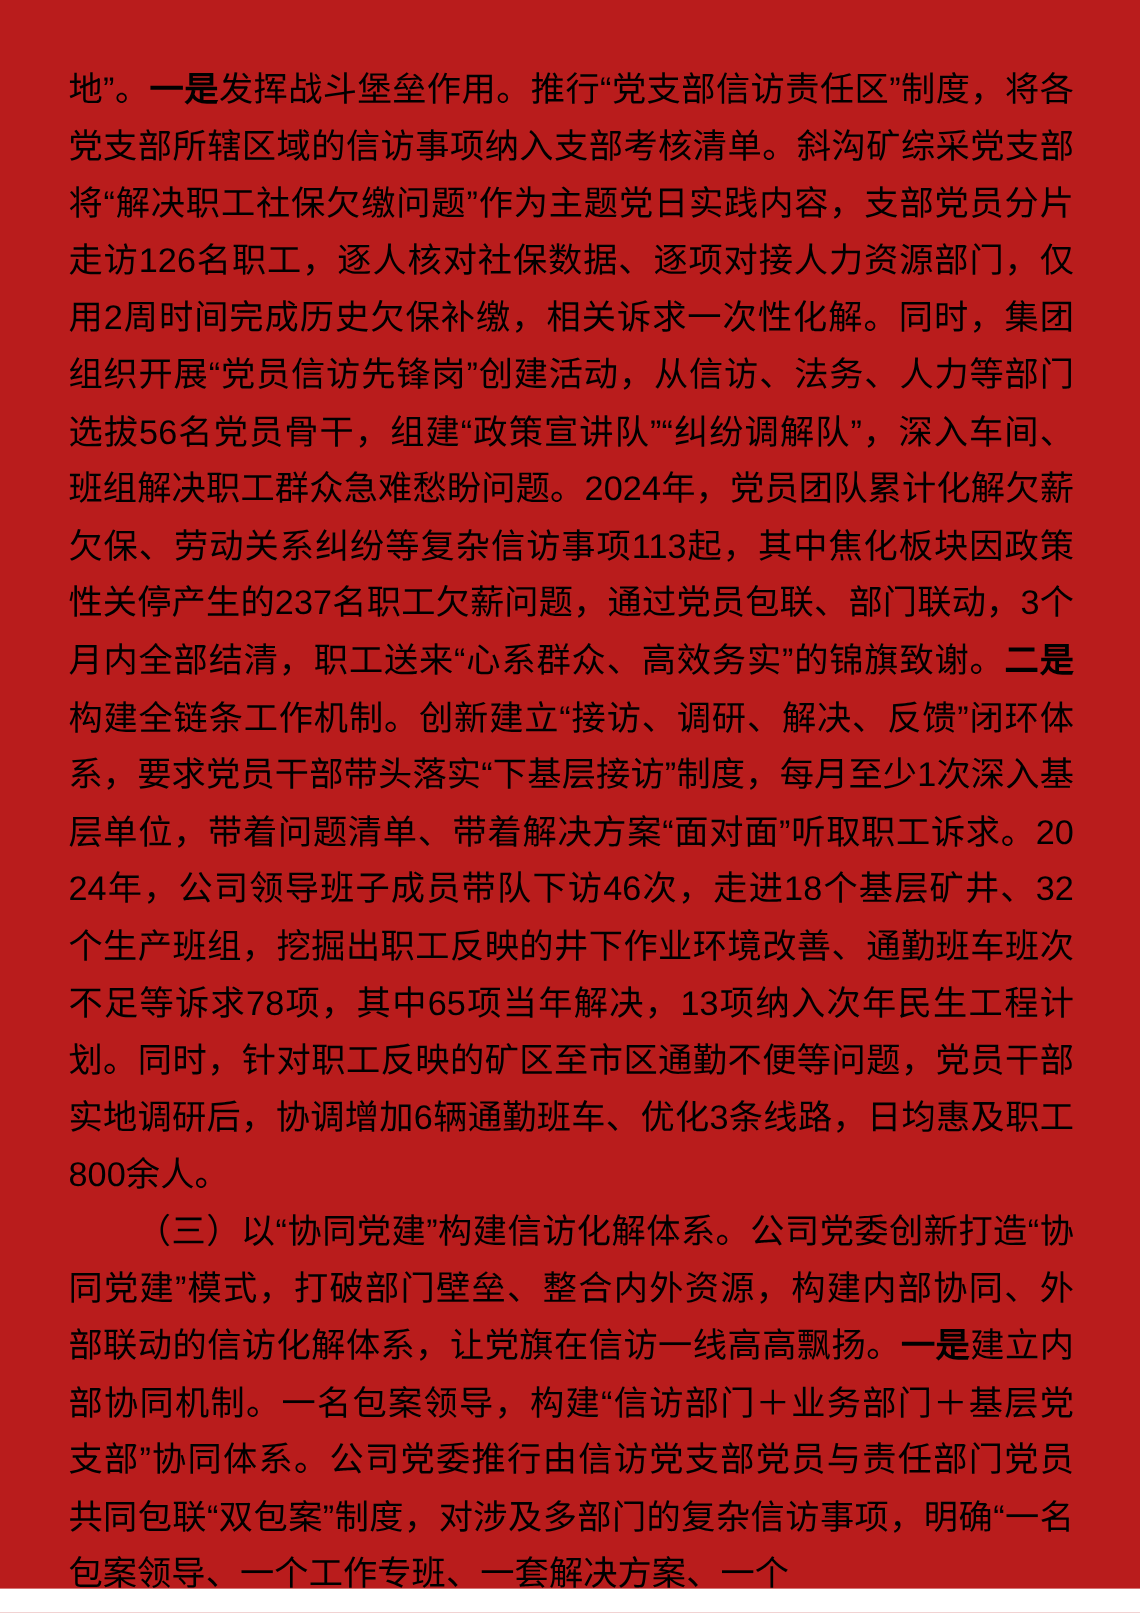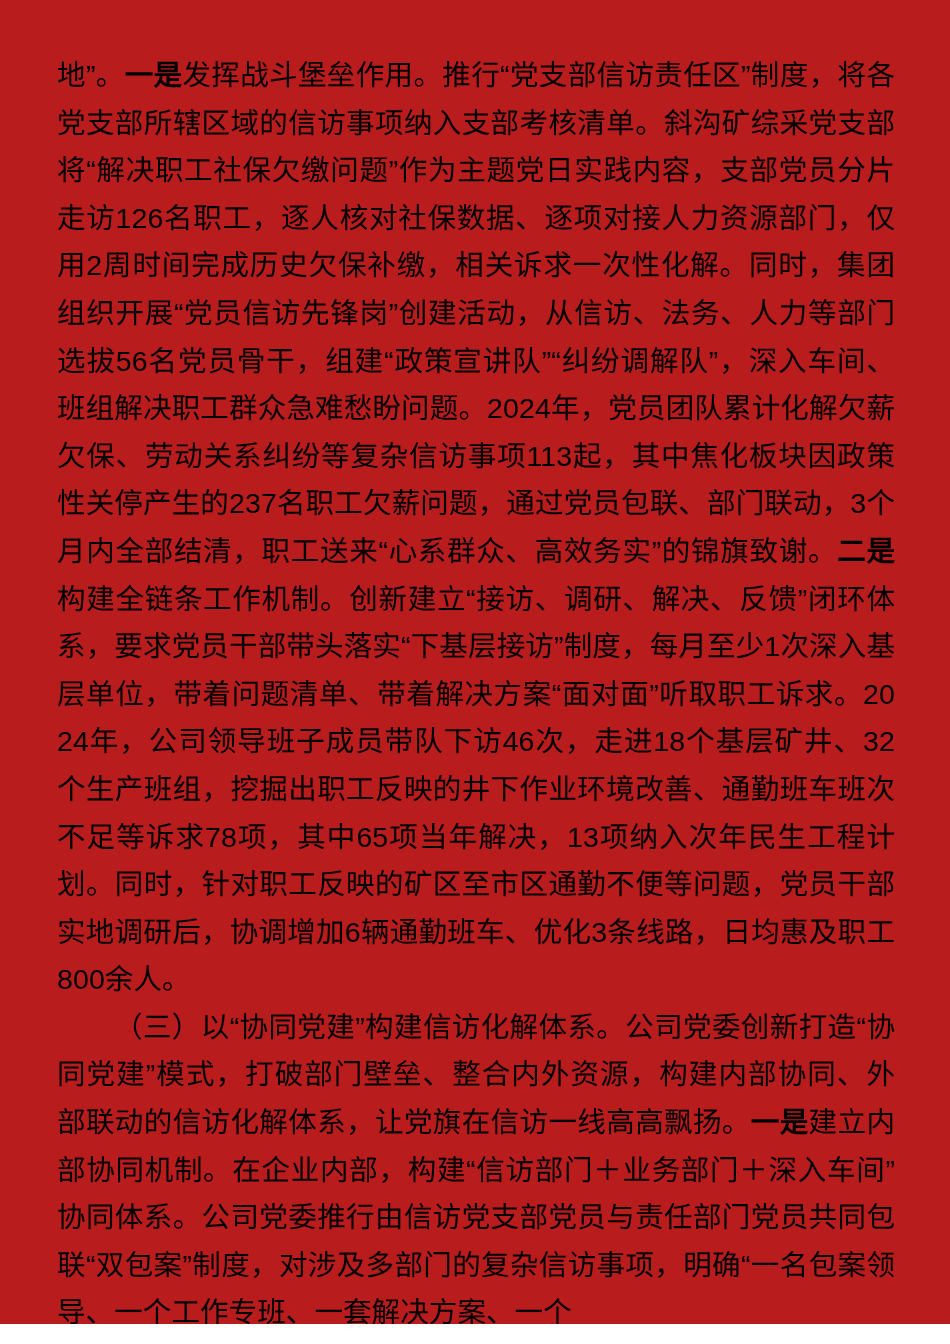--- a/index.html
+++ b/index.html
@@ -48,15 +48,15 @@
   .b {
     font-weight: 700;
   }
 </style>
 </head>
 <body>
 
 <div class="page" style="width: 950px; height: 1324px; background: #b91c1c;">
   <div class="doc-body">
     <p class="para" id="para-1" style="color: rgb(0, 0, 0);"><span>地”。</span><span class="b">一是</span><span>发挥战斗堡垒作用。推行“党支部信访责任区”制度，将各党支部所辖区域的信访事项纳入支部考核清单。斜沟矿综采党支部将“解决职工社保欠缴问题”作为主题党日实践内容，支部党员分片走访126名职工，逐人核对社保数据、逐项对接人力资源部门，仅用2周时间完成历史欠保补缴，相关诉求一次性化解。同时，集团组织开展“党员信访先锋岗”创建活动，从信访、法务、人力等部门选拔56名党员骨干，组建“政策宣讲队”“纠纷调解队”，深入车间、班组解决职工群众急难愁盼问题。2024年，党员团队累计化解欠薪欠保、劳动关系纠纷等复杂信访事项113起，其中焦化板块因政策性关停产生的237名职工欠薪问题，通过党员包联、部门联动，3个月内全部结清，职工送来“心系群众、高效务实”的锦旗致谢。</span><span class="b">二是</span><span>构建全链条工作机制。创新建立“接访、调研、解决、反馈”闭环体系，要求党员干部带头落实“下基层接访”制度，每月至少1次深入基层单位，带着问题清单、带着解决方案“面对面”听取职工诉求。2024年，公司领导班子成员带队下访46次，走进18个基层矿井、32个生产班组，挖掘出职工反映的井下作业环境改善、通勤班车班次不足等诉求78项，其中65项当年解决，13项纳入次年民生工程计划。同时，针对职工反映的矿区至市区通勤不便等问题，党员干部实地调研后，协调增加6辆通勤班车、优化3条线路，日均惠及职工800余人。</span></p>
-    <p class="para indent" id="para-2" style="color: rgb(0, 0, 0);"><span>（三）以“协同党建”构建信访化解体系。公司党委创新打造“协同党建”模式，打破部门壁垒、整合内外资源，构建内部协同、外部联动的信访化解体系，让党旗在信访一线高高飘扬。</span><span class="b">一是</span><span>建立内部协同机制。在企业内部，构建“信访部门＋业务部门＋深入车间”协同体系。公司党委推行由信访党支部党员与责任部门党员共同包联“双包案”制度，对涉及多部门的复杂信访事项，明确“一名包案领导、一个工作专班、一套解决方案、一个</span></p>
+    <p class="para indent" id="para-2" style="color: rgb(0, 0, 0);"><span>（三）以“协同党建”构建信访化解体系。公司党委创新打造“协同党建”模式，打破部门壁垒、整合内外资源，构建内部协同、外部联动的信访化解体系，让党旗在信访一线高高飘扬。</span><span class="b">一是</span><span>建立内部协同机制。一名包案领导，构建“信访部门＋业务部门＋基层党支部”协同体系。公司党委推行由信访党支部党员与责任部门党员共同包联“双包案”制度，对涉及多部门的复杂信访事项，明确“一名包案领导、一个工作专班、一套解决方案、一个</span></p>
   </div>
 </div>
 
 </body></html>

